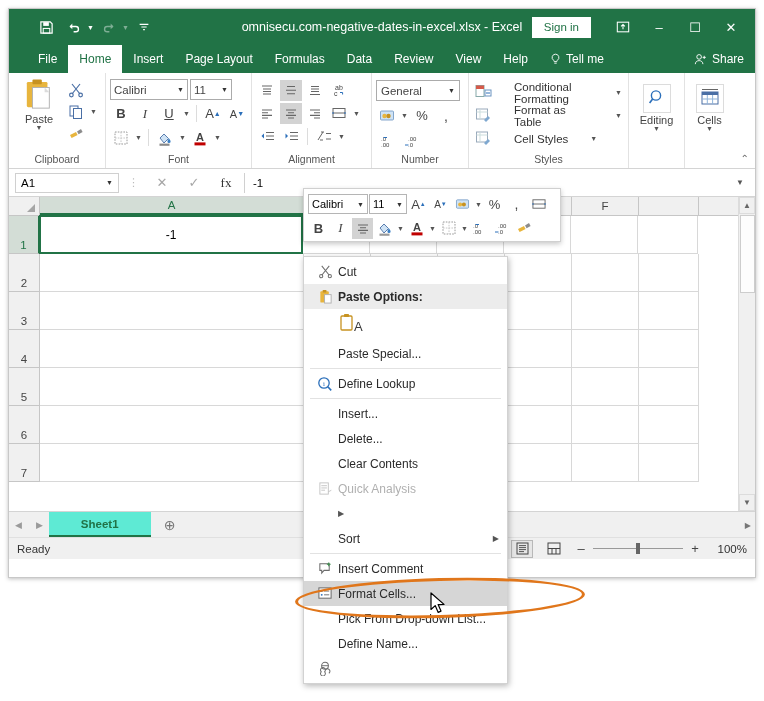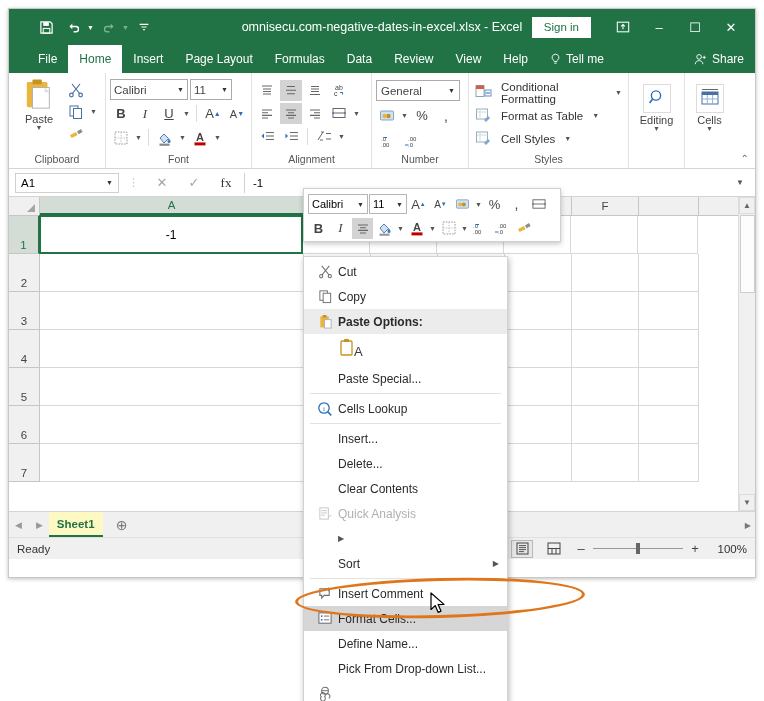--- a/index.html
+++ b/index.html
@@ -95,21 +95,21 @@
   .fontsize{
     width:42px;height:21px;border:1px solid #ababab;background:#fff;
     display:flex;align-items:center;padding:0 3px;font-size:11.5px;cursor:pointer;
   }
   .combo-ar{ margin-left:auto; font-size:7px; color:#333; }
   .numfmt{
     width:84px;height:21px;border:1px solid #ababab;background:#fff;
     display:flex;align-items:center;padding:0 4px;font-size:11.5px;cursor:pointer;
   }
 
-  .stylerow{ display:flex; align-items:center; gap:9px; height:23px; cursor:pointer; padding:0 2px;}
+  .stylerow{ display:flex; align-items:center; gap:22px; height:23px; cursor:pointer; padding:0 2px;}
   .stylerow .txt{ font-size:11.5px; color:#333; }
   .stylerow .ar{ font-size:7px; color:#555;}
 
   .collapse{
     position:absolute; right:6px; bottom:4px; font-size:10px; color:#666; cursor:pointer;
   }
 
   
   .fbar{
     height:28px; background:#fff; display:flex; align-items:center;
@@ -186,21 +186,21 @@
   .vsb .ar.bot{ position:absolute; bottom:0; left:0; right:0;}
 
   
   .sheetbar{
     height:26px; background:#f0f0f0; display:flex; align-items:stretch;
     border-top:1px solid #d4d4d4; font-size:11.5px;
   }
   .navbtns{ display:flex; align-items:center; padding:0 6px; gap:14px; color:#9a9a9a; }
   .navbtns span{cursor:pointer; font-size:9px;}
   .stab{
-    background:#fef9c3; color:#217346; font-weight:bold; padding:0 8px;
+    background:#5eead4; color:#217346; font-weight:bold; padding:0 32px;
     display:flex;align-items:center; border-bottom:2px solid #217346; cursor:pointer;
   }
   .addsheet{
     width:38px;display:flex;align-items:center;justify-content:center;
     color:#777;font-size:14px;cursor:pointer;
   }
   .hsb{ flex:1; background:#f0f0f0;}
   .hsb-in{ height:26px; display:flex; align-items:center; justify-content:flex-end; padding-right:4px;}
   .hsb-ar{ font-size:8px; color:#777; cursor:pointer;}
 
@@ -887,29 +887,20 @@
     <span class="cic">
       <svg width="15" height="15" viewBox="0 0 16 16">
           <path d="M4 2l8 10M12 2L4 12" stroke="#6d6d6d" stroke-width="1.1" fill="none"></path>
           <circle cx="3.4" cy="13" r="1.7" fill="none" stroke="#6d6d6d" stroke-width="1.1"></circle>
           <circle cx="12.6" cy="13" r="1.7" fill="none" stroke="#6d6d6d" stroke-width="1.1"></circle>
         </svg>
     </span>
     <span class="clb"><span>Cut</span></span>
   </div>
 
-  <div class="ci">
-    <span class="cic">
-      <svg width="15" height="15" viewBox="0 0 16 16">
-          <rect x="2" y="2" width="8" height="10" fill="#fff" stroke="#6d6d6d" stroke-width="1"></rect>
-          <rect x="5.5" y="4.5" width="8" height="10" fill="#fff" stroke="#6d6d6d" stroke-width="1"></rect>
-        </svg>
-    </span>
-    <span class="clb"><span>Copy</span></span>
-  </div>
 
   <div class="ci hdr">
     <span class="cic">
       <svg width="15" height="15" viewBox="0 0 16 16">
           <rect x="2.5" y="2.5" width="9" height="12" rx="1" fill="#e8b53d"></rect>
           <rect x="5" y="1" width="4" height="2.6" rx=".6" fill="#c79221"></rect>
           <rect x="7" y="6" width="7" height="9" fill="#fff" stroke="#b0b0b0"></rect>
         </svg>
     </span>
     <span class="clb"><span>Paste Options:</span></span>
@@ -933,21 +924,21 @@
   <div class="csep"></div>
 
   <div class="ci">
     <span class="cic">
       <svg width="16" height="16" viewBox="0 0 16 16">
           <circle cx="7" cy="7" r="5.2" fill="none" stroke="#2b6fba" stroke-width="1.3"></circle>
           <path d="M10.8 10.8l3.4 3.6" stroke="#2b6fba" stroke-width="1.6"></path>
           <text x="7" y="10" font-size="7" text-anchor="middle" fill="#2b6fba" font-family="Liberation Serif">i</text>
         </svg>
     </span>
-    <span class="clb"><span>Cells Lookup</span></span>
+    <span class="clb"><span>Define Lookup</span></span>
   </div>
 
   <div class="csep"></div>
 
   <div class="ci">
     <span class="cic"></span>
     <span class="clb"><span>Insert...</span></span>
   </div>
 
   <div class="ci">
@@ -1001,26 +992,26 @@
           <circle cx="5" cy="5.4" r="1" fill="#2b6fba"></circle>
           <circle cx="5" cy="9.4" r="1" fill="#2b6fba"></circle>
           <path d="M7.5 5.4h5.5M7.5 9.4h5.5" stroke="#6d6d6d"></path>
         </svg>
     </span>
     <span class="clb"><span>Format Cells...</span></span>
   </div>
 
   <div class="ci">
     <span class="cic"></span>
+    <span class="clb"><span>Pick From Drop-down List...</span></span>
+  </div>
+
+  <div class="ci">
+    <span class="cic"></span>
     <span class="clb"><span>Define Name...</span></span>
-  </div>
-
-  <div class="ci">
-    <span class="cic"></span>
-    <span class="clb"><span>Pick From Drop-down List...</span></span>
   </div>
 
   <div class="ci">
     <span class="cic">
       <svg width="16" height="15" viewBox="0 0 17 16">
           <circle cx="8.5" cy="5" r="3.6" fill="none" stroke="#6d6d6d" stroke-width="1.1"></circle>
           <path d="M5 5h7" stroke="#6d6d6d" stroke-width="1"></path>
           <path d="M4.5 11.5a2.6 2.6 0 1 1 3.6 0 2.6 2.6 0 1 1-3.6 0z" fill="none" stroke="#6d6d6d" stroke-width="1.1"></path>
           <path d="M9 9.5a2.6 2.6 0 1 1 3.6 3.6" fill="none" stroke="#6d6d6d" stroke-width="1.1"></path>
         </svg>

